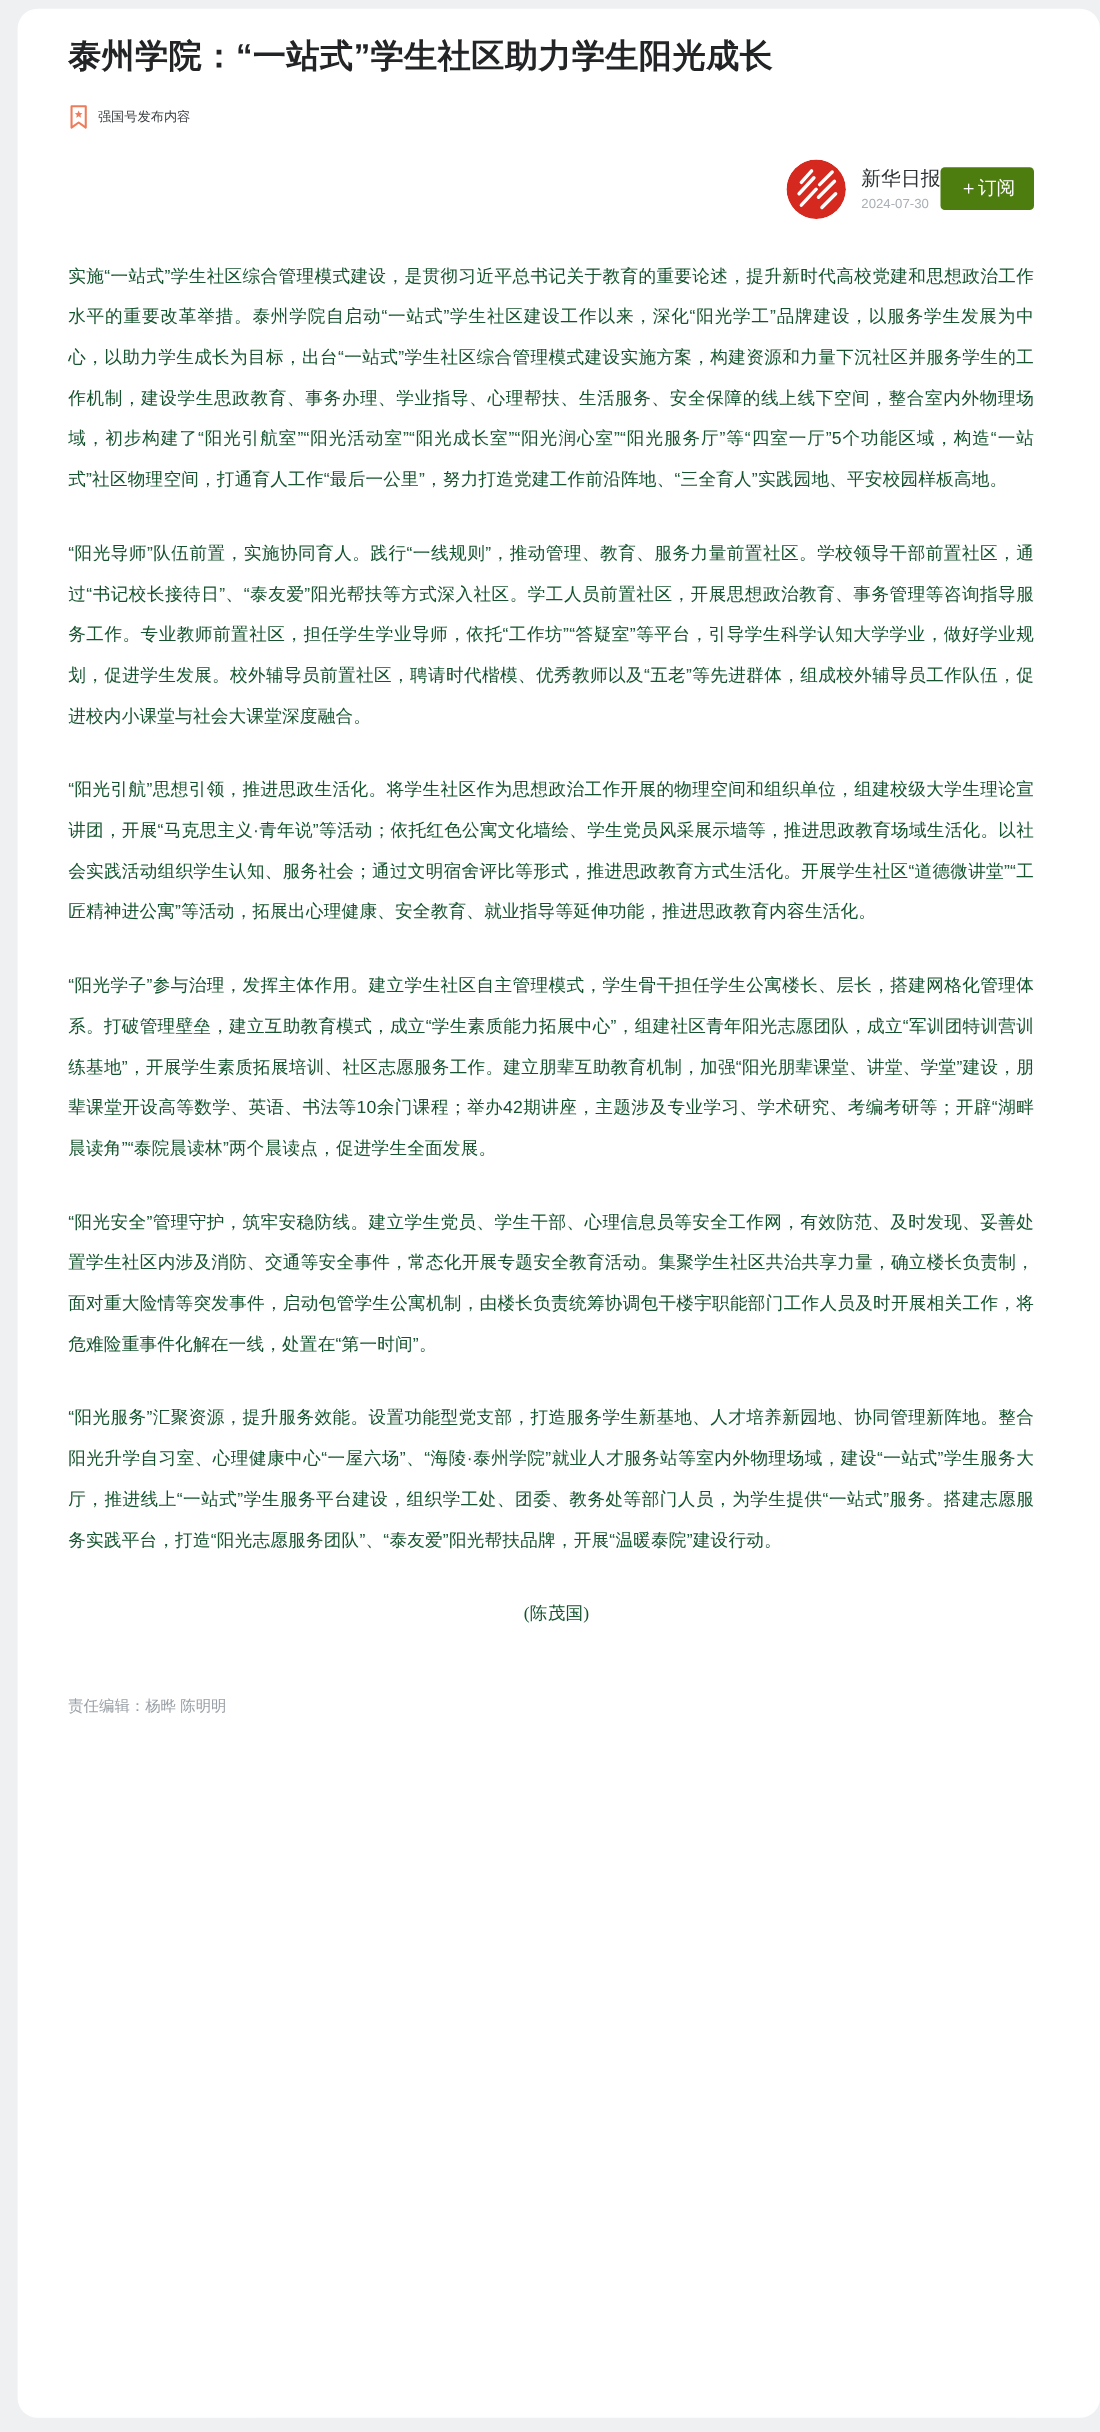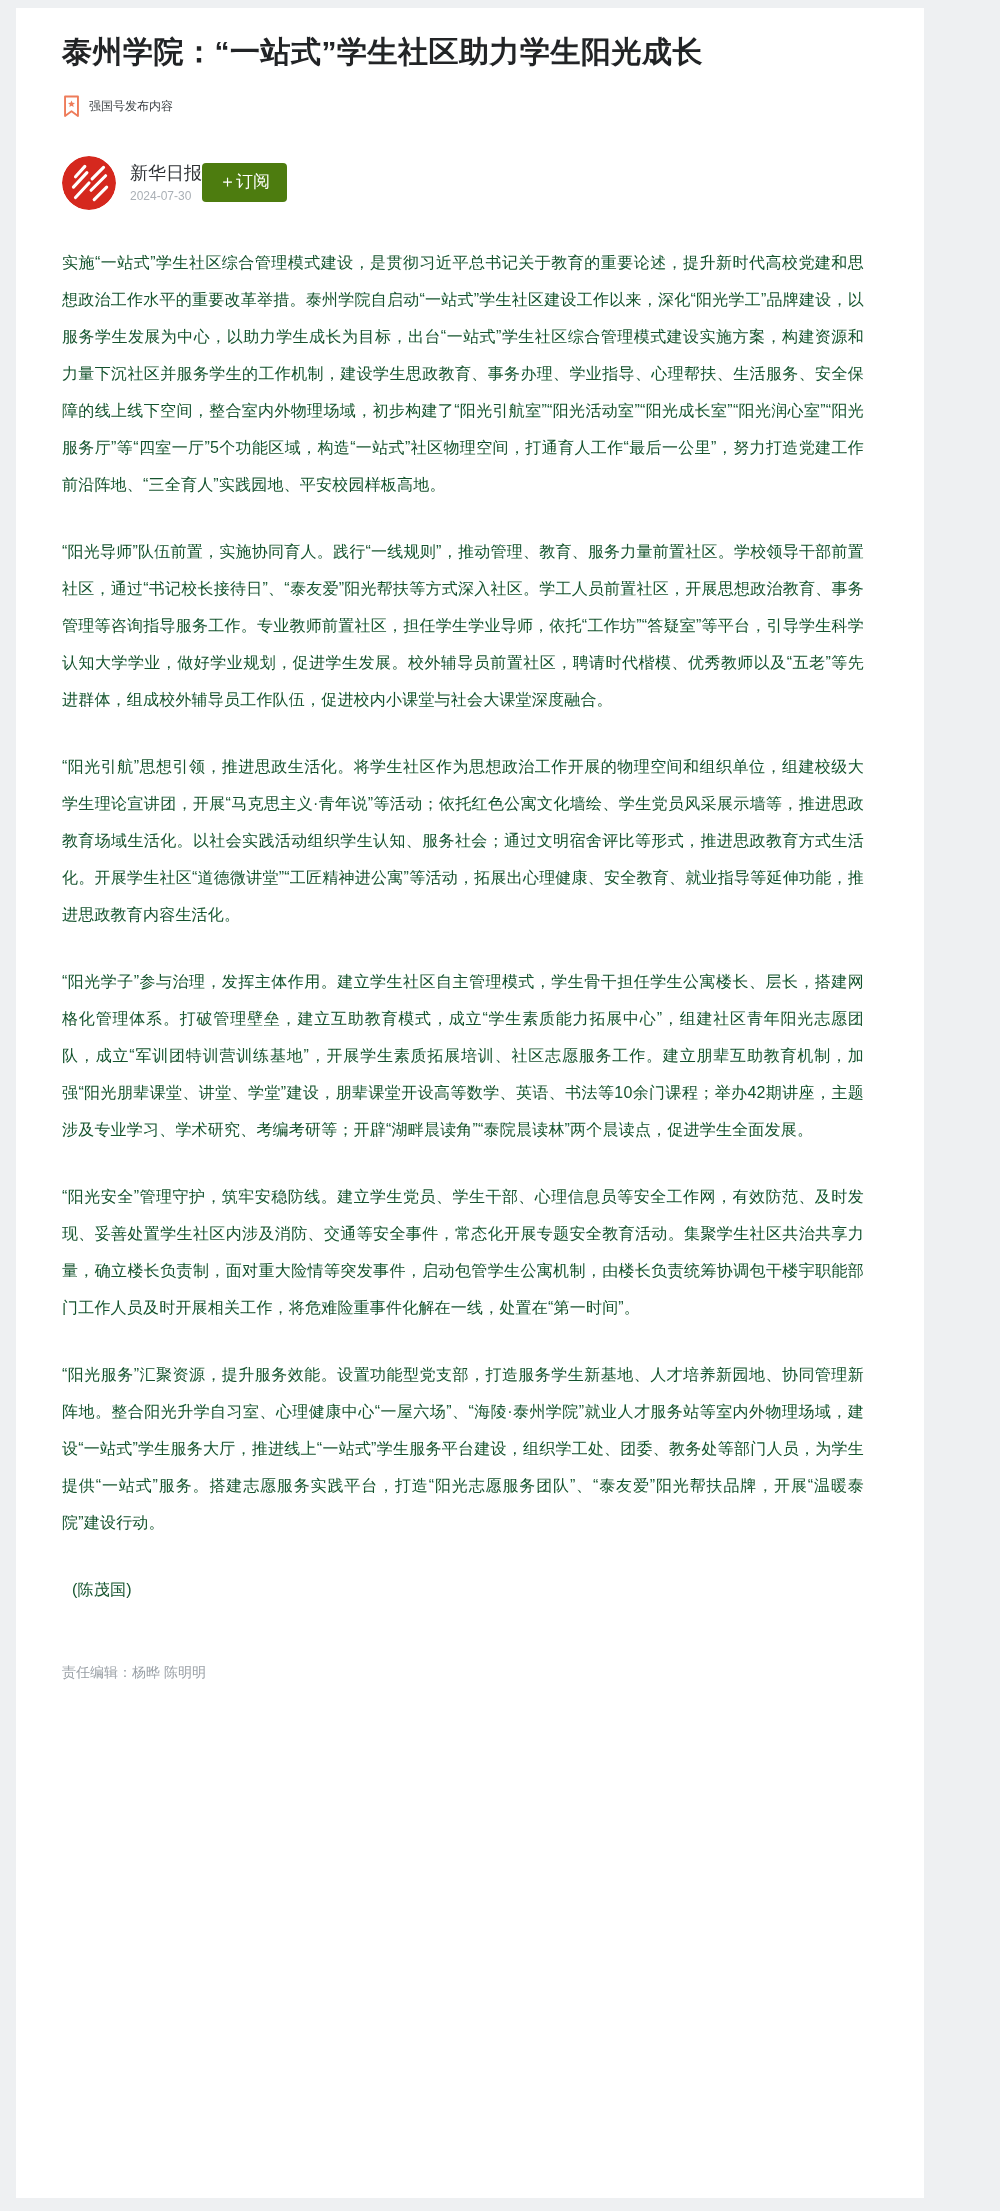--- a/index.html
+++ b/index.html
@@ -10,24 +10,25 @@
   }
   .page {
     width: 1000px;
     min-height: 2211px;
     background: #eef0f2;
     box-sizing: border-box;
     padding: 8px 0 6px 16px;
   }
   .card {
     background: #ffffff;
-    width: 908px;
+    width: 984px;
     box-sizing: border-box;
     padding: 16px 60px 26px 46px;
     min-height: 2190px;
+    border-radius: 18px;
   }
   h1.title {
     margin: 8px 0 0 0;
     font-size: 30px;
     line-height: 1.35;
     color: #222426;
     font-weight: bold;
     letter-spacing: 0.5px;
   }
   .badge-row {
@@ -37,22 +38,22 @@
     margin-top: 22px;
   }
   .badge-row .badge-label {
     font-size: 12px;
     color: #3c4043;
   }
   .badge-icon svg { display: block; }
   .pub-row {
     display: flex;
     align-items: center;
-    justify-content: flex-start;
-    margin-top: 38px;
+    justify-content: flex-end;
+    margin-top: 27px;
   }
   .pub-left {
     display: flex;
     align-items: center;
     gap: 14px;
     cursor: pointer;
   }
   .logo svg { display: block; border-radius: 50%; }
   .pub-name {
     font-size: 18px;
@@ -80,24 +81,25 @@
   }
   .article p {
     font-size: 16px;
     line-height: 37px;
     color: #14532d;
     text-align: justify;
     margin: 0 0 30px 0;
     letter-spacing: 0.2px;
   }
   .article p.byline {
-    text-align: left;
+    text-align: center;
     margin-top: 18px;
     margin-bottom: 0;
     padding-left: 10px;
+    font-family: Liberation Serif, serif;
   }
   .editor {
     margin-top: 56px;
     font-size: 14px;
     color: #9aa0a6;
   }
 </style>
 </head>
 <body>
 

